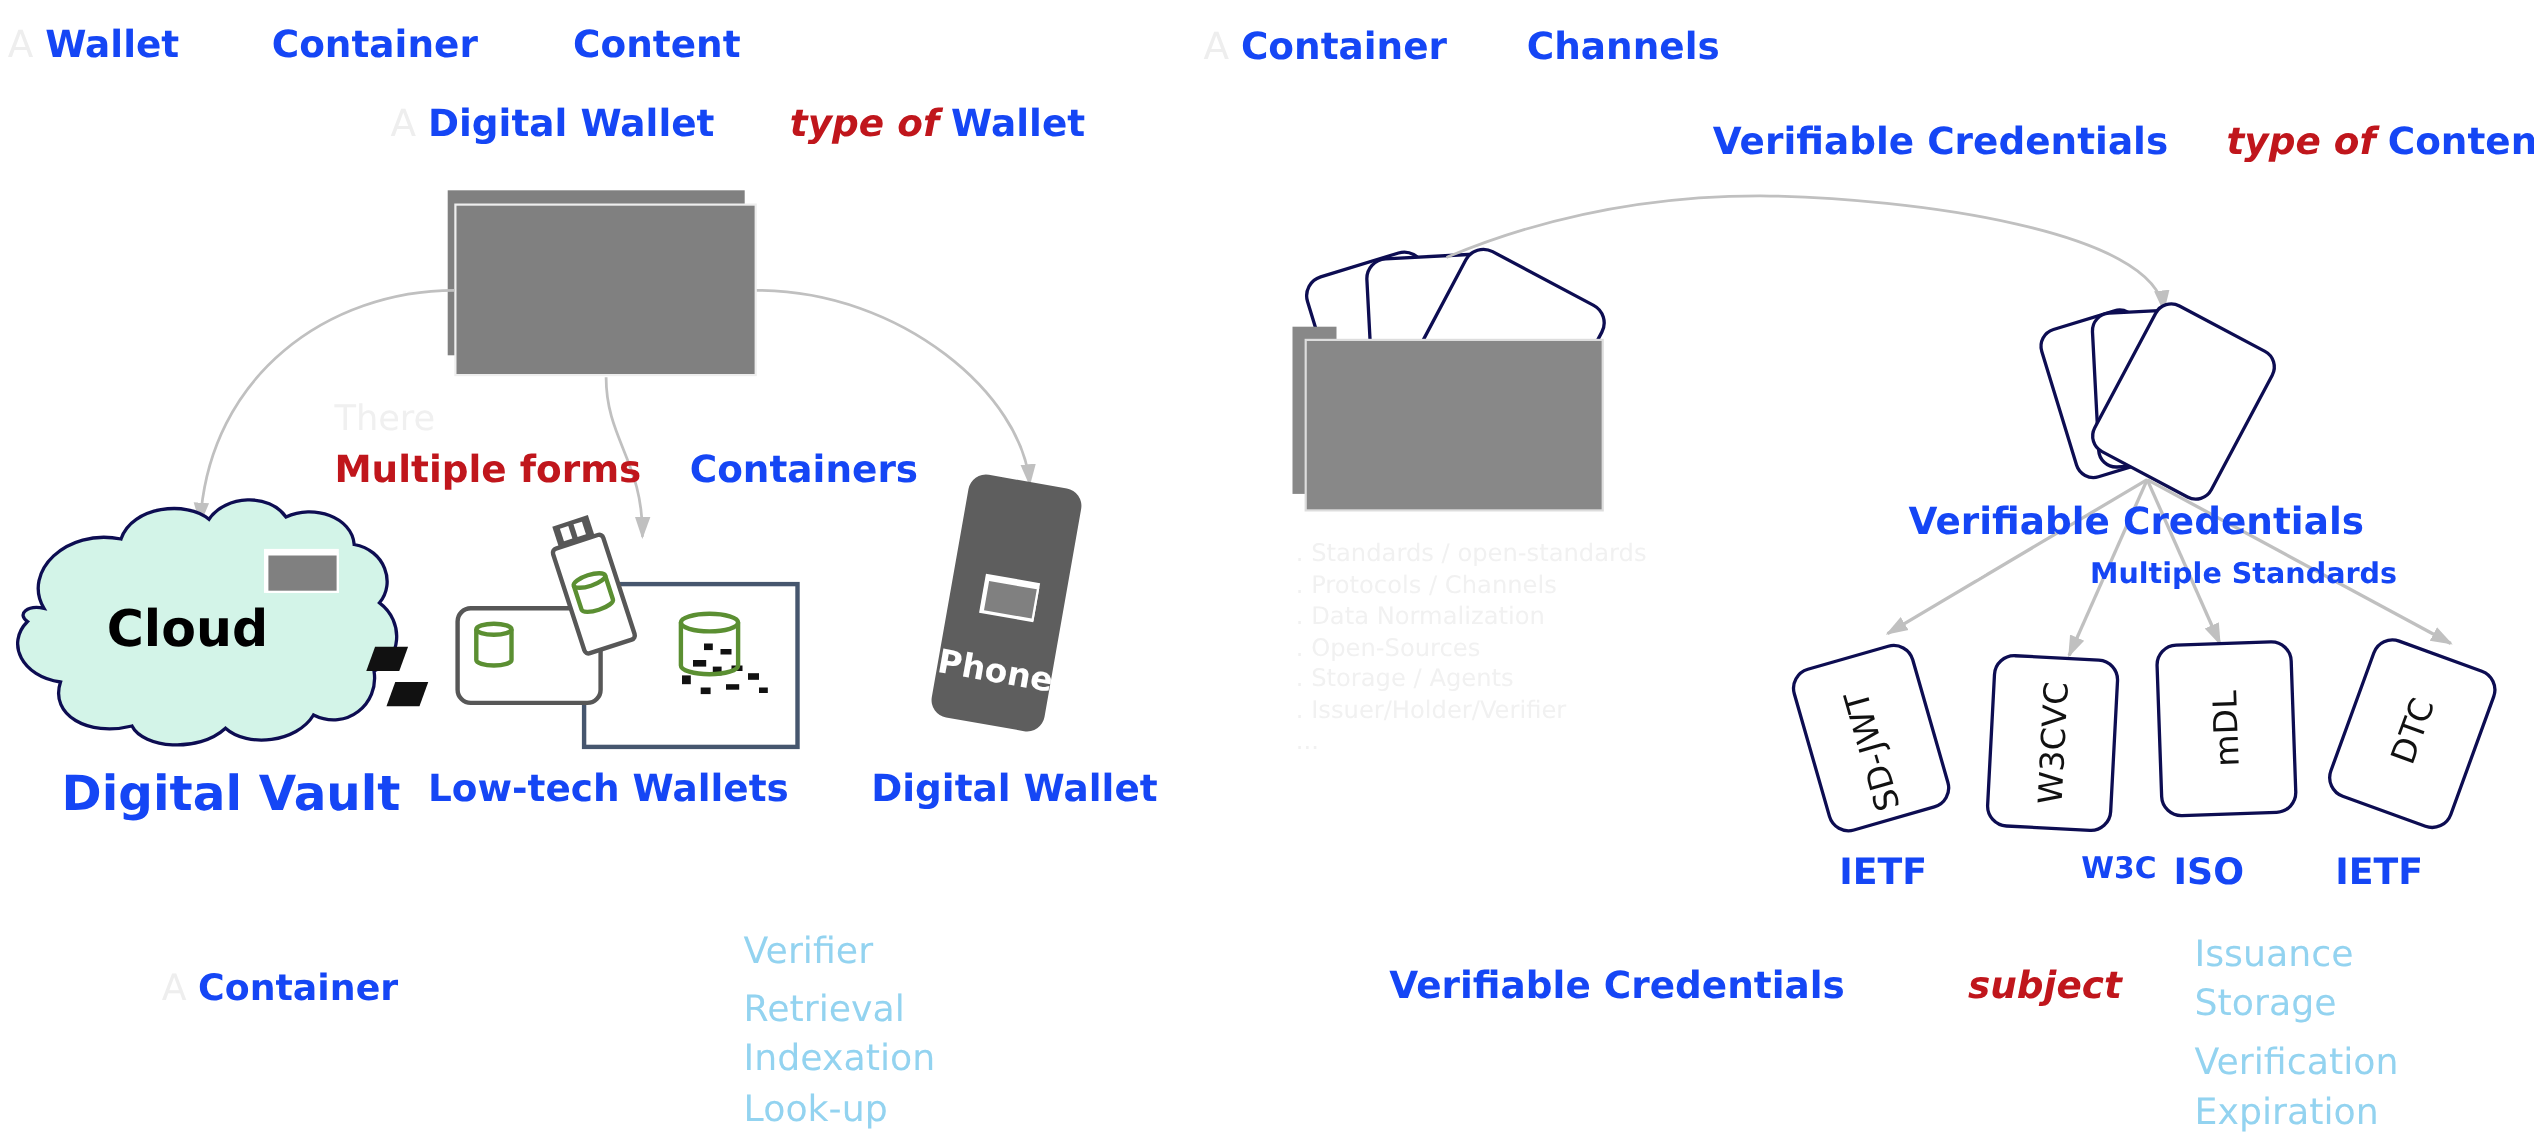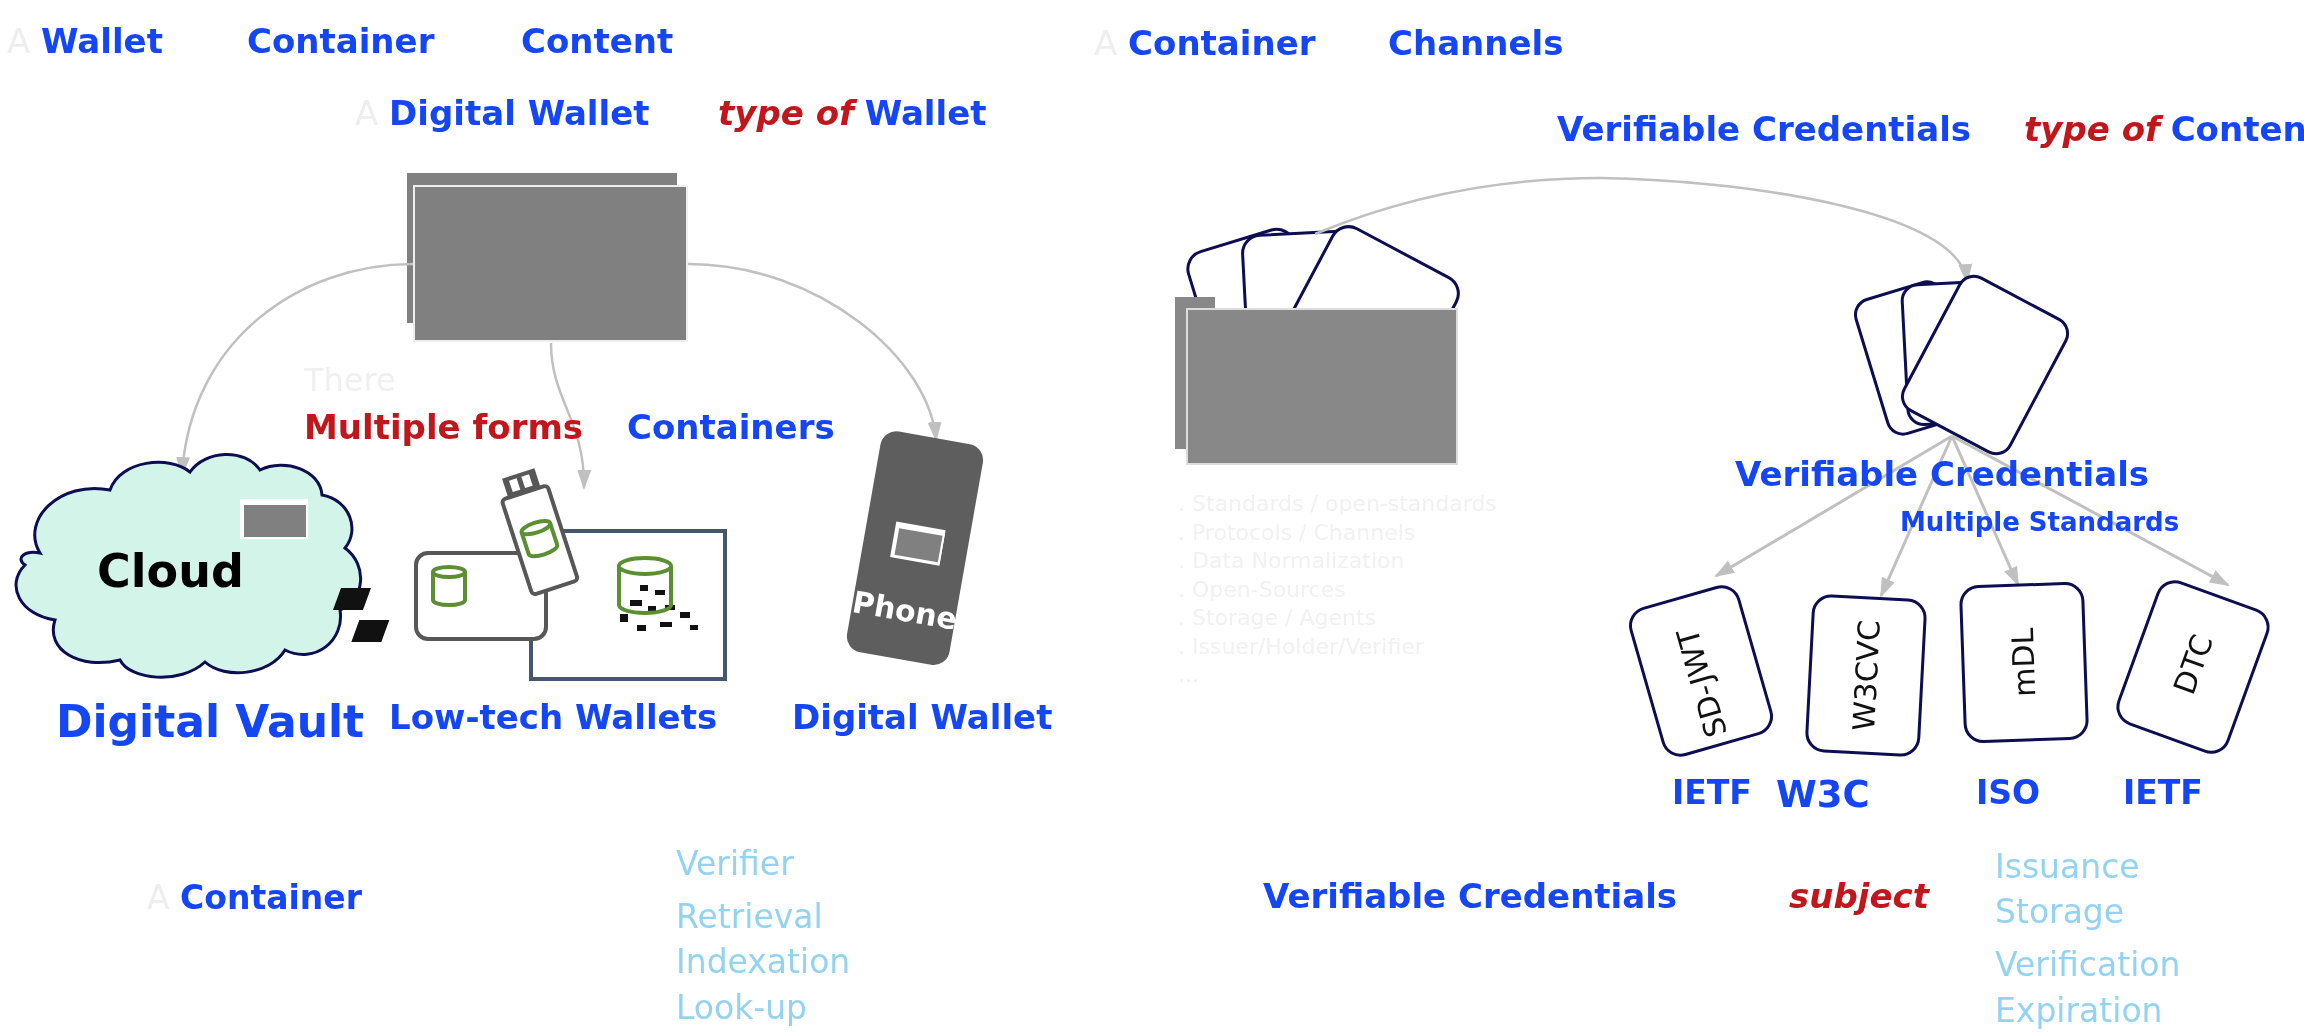--- a/index.html
+++ b/index.html
@@ -190,21 +190,21 @@
   <div>. Open-Sources</div>
   <div>. Storage / Agents</div>
   <div>. Issuer/Holder/Verifier</div>
   <div>...</div>
 </div>
 
 <div class="abs blue" style="left:1735px; top:457px; font-size:34px;">Verifiable Credentials</div>
 <div class="abs blue" style="left:1900px; top:509px; font-size:26px;">Multiple Standards</div>
 
 <div class="abs blue" style="left:1672px; top:776px; font-size:33px;">IETF</div>
-<div class="abs blue" style="left:1776px; top:776px; font-size:37px;">W3C</div>
+<div class="abs blue" style="left:1892px; top:776px; font-size:27px;">W3C</div>
 <div class="abs blue" style="left:1976px; top:776px; font-size:33px;">ISO</div>
 <div class="abs blue" style="left:2123px; top:776px; font-size:33px;">IETF</div>
 
 <div class="abs blue" style="left:1263px; top:879px; font-size:34px;">Verifiable Credentials</div>
 <div class="abs red" style="left:1789px; top:879px; font-size:34px;">subject</div>
 <div class="abs lightblue" style="left:1995px; top:850px;">Issuance</div>
 <div class="abs lightblue" style="left:1995px; top:895px;">Storage</div>
 <div class="abs lightblue" style="left:1995px; top:948px;">Verification</div>
 <div class="abs lightblue" style="left:1995px; top:994px;">Expiration</div>
 

